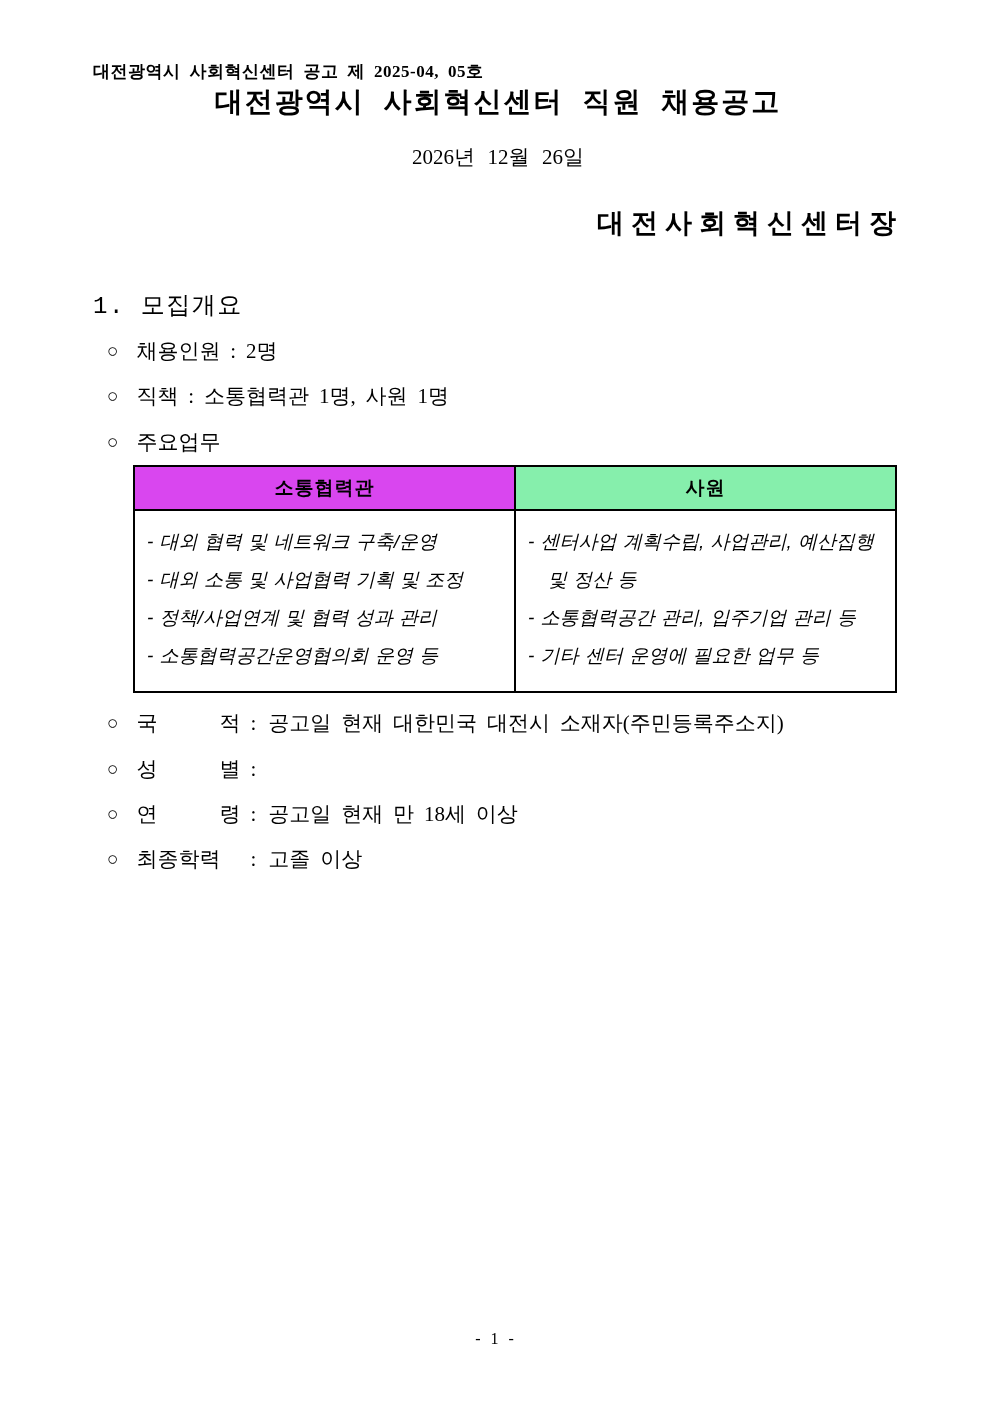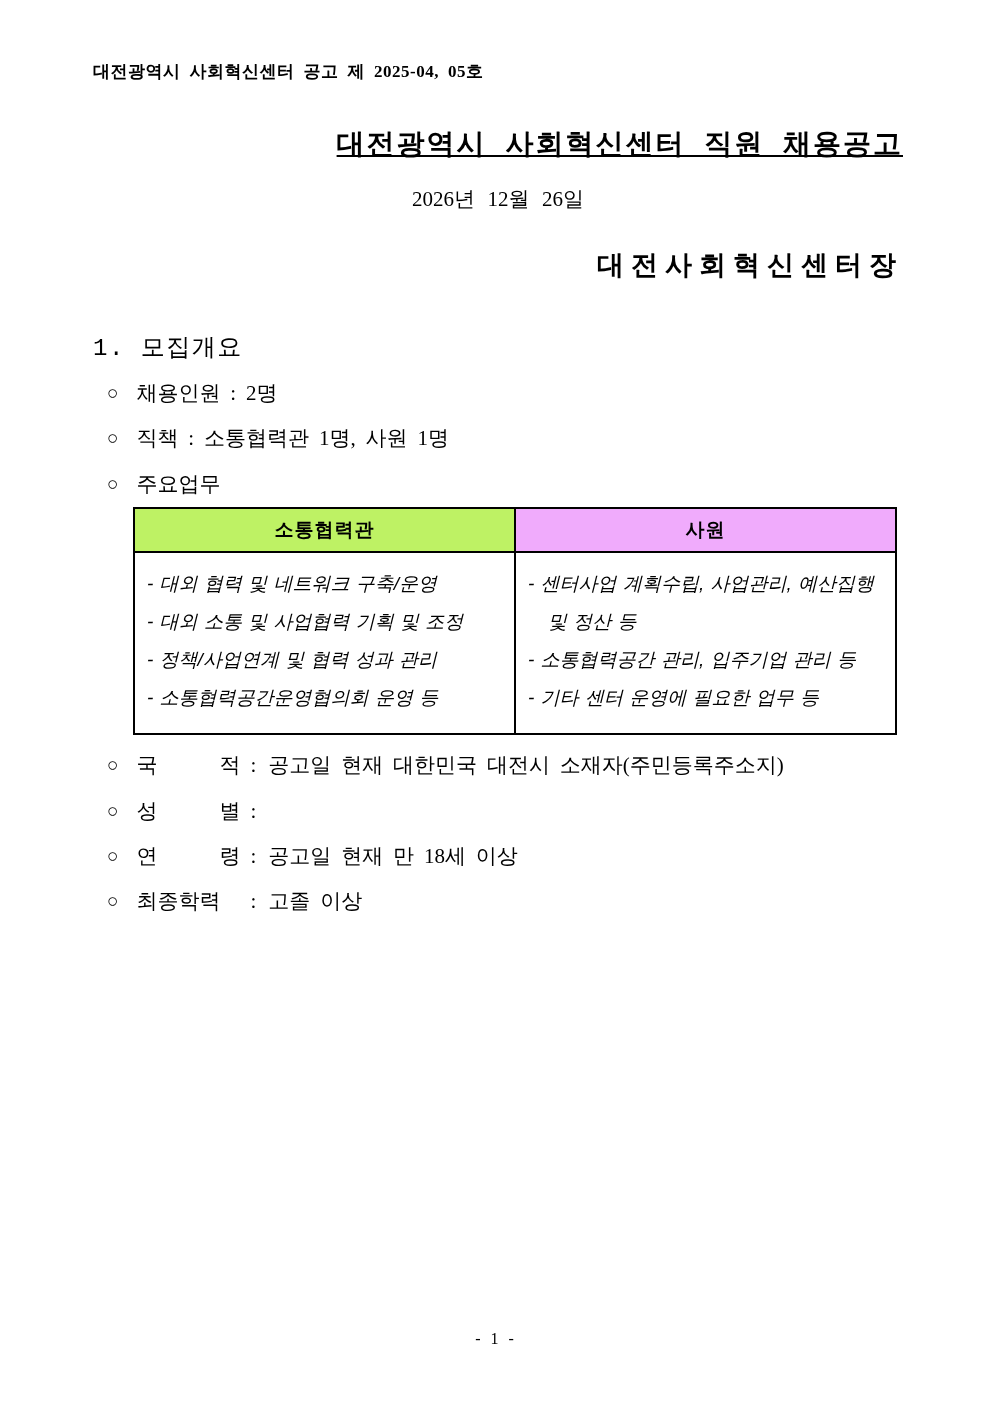--- a/index.html
+++ b/index.html
@@ -8,22 +8,22 @@
     width:992px; height:1403px; margin:0 auto; position:relative;
     font-family:"Liberation Serif","DejaVu Serif",serif;
     color:#000;
   }
   .page { padding:60px 89px 0 93px; }
 
   .notice-no {
     font-size:17px; font-weight:700; letter-spacing:0.5px; word-spacing:0.25em;
   }
   .doc-title {
-    margin-top:42px; text-align:right;
-    font-size:28px; font-weight:700; letter-spacing:2px; word-spacing:0.35em;text-decoration:underline;
+    text-align:center;
+    font-size:28px; font-weight:700; letter-spacing:2px; word-spacing:0.35em;
   }
   .intro { margin-top:28px; font-size:21px; line-height:2.1; word-spacing:0.3em; }
   .intro .line1 { text-indent:24px; }
 
   .date-line { margin-top:22px; text-align:center; font-size:21px; word-spacing:0.35em; }
   .signer-line {
     margin-top:34px; text-align:right;
     font-size:27px; font-weight:700; letter-spacing:7px;
   }
 
@@ -93,22 +93,22 @@
     <span>직책 : 소통협력관 1명, 사원 1명</span>
   </div>
   <div class="bullet">
     <span class="circ">○</span>
     <span>주요업무</span>
   </div>
 
   <table class="duties">
     <thead>
       <tr>
-        <th style="background: #bef264;">소통협력관</th>
-        <th style="background: #f0abfc; margin-top: 20px;">사원</th>
+        <th style="background: #d946ef;">소통협력관</th>
+        <th style="background: #86efac; margin-top: 20px;">사원</th>
       </tr>
     </thead>
     <tbody>
       <tr>
         <td>
           <div class="duty-item">- 대외 협력 및 네트워크 구축/운영</div>
           <div class="duty-item">- 대외 소통 및 사업협력 기획 및 조정</div>
           <div class="duty-item">- 정책/사업연계 및 협력 성과 관리</div>
           <div class="duty-item">- 소통협력공간운영협의회 운영 등</div>
         </td>

